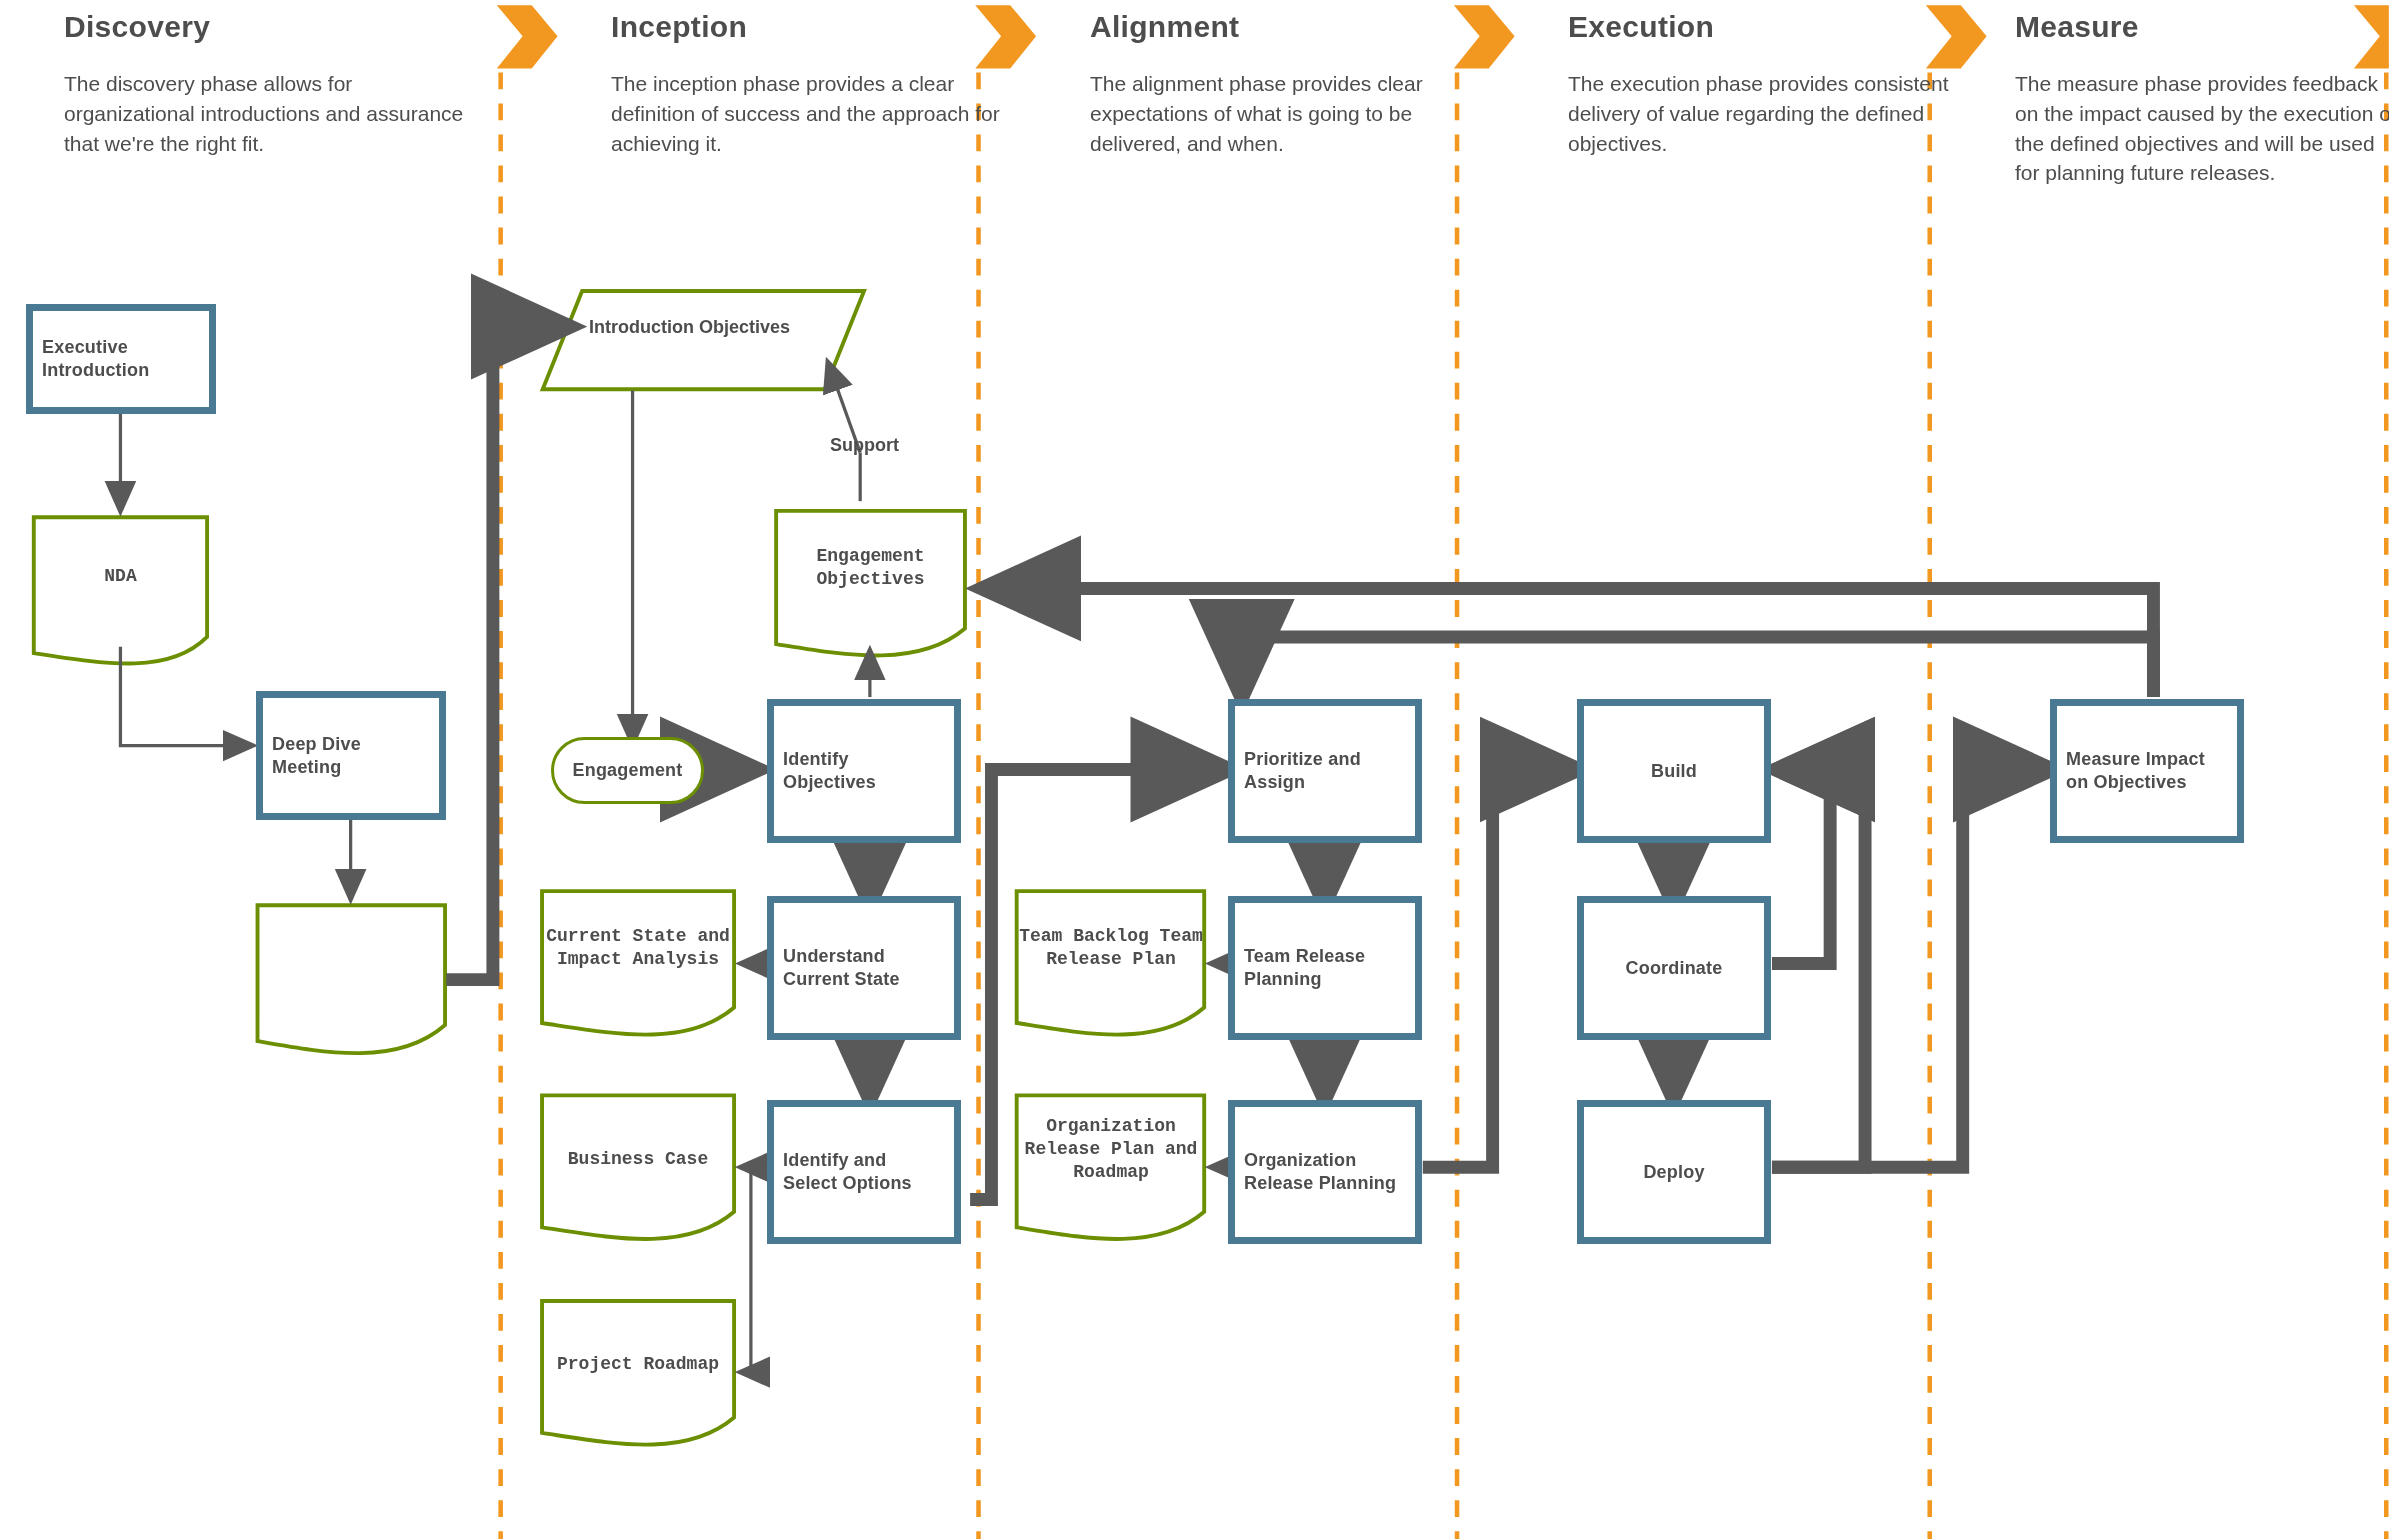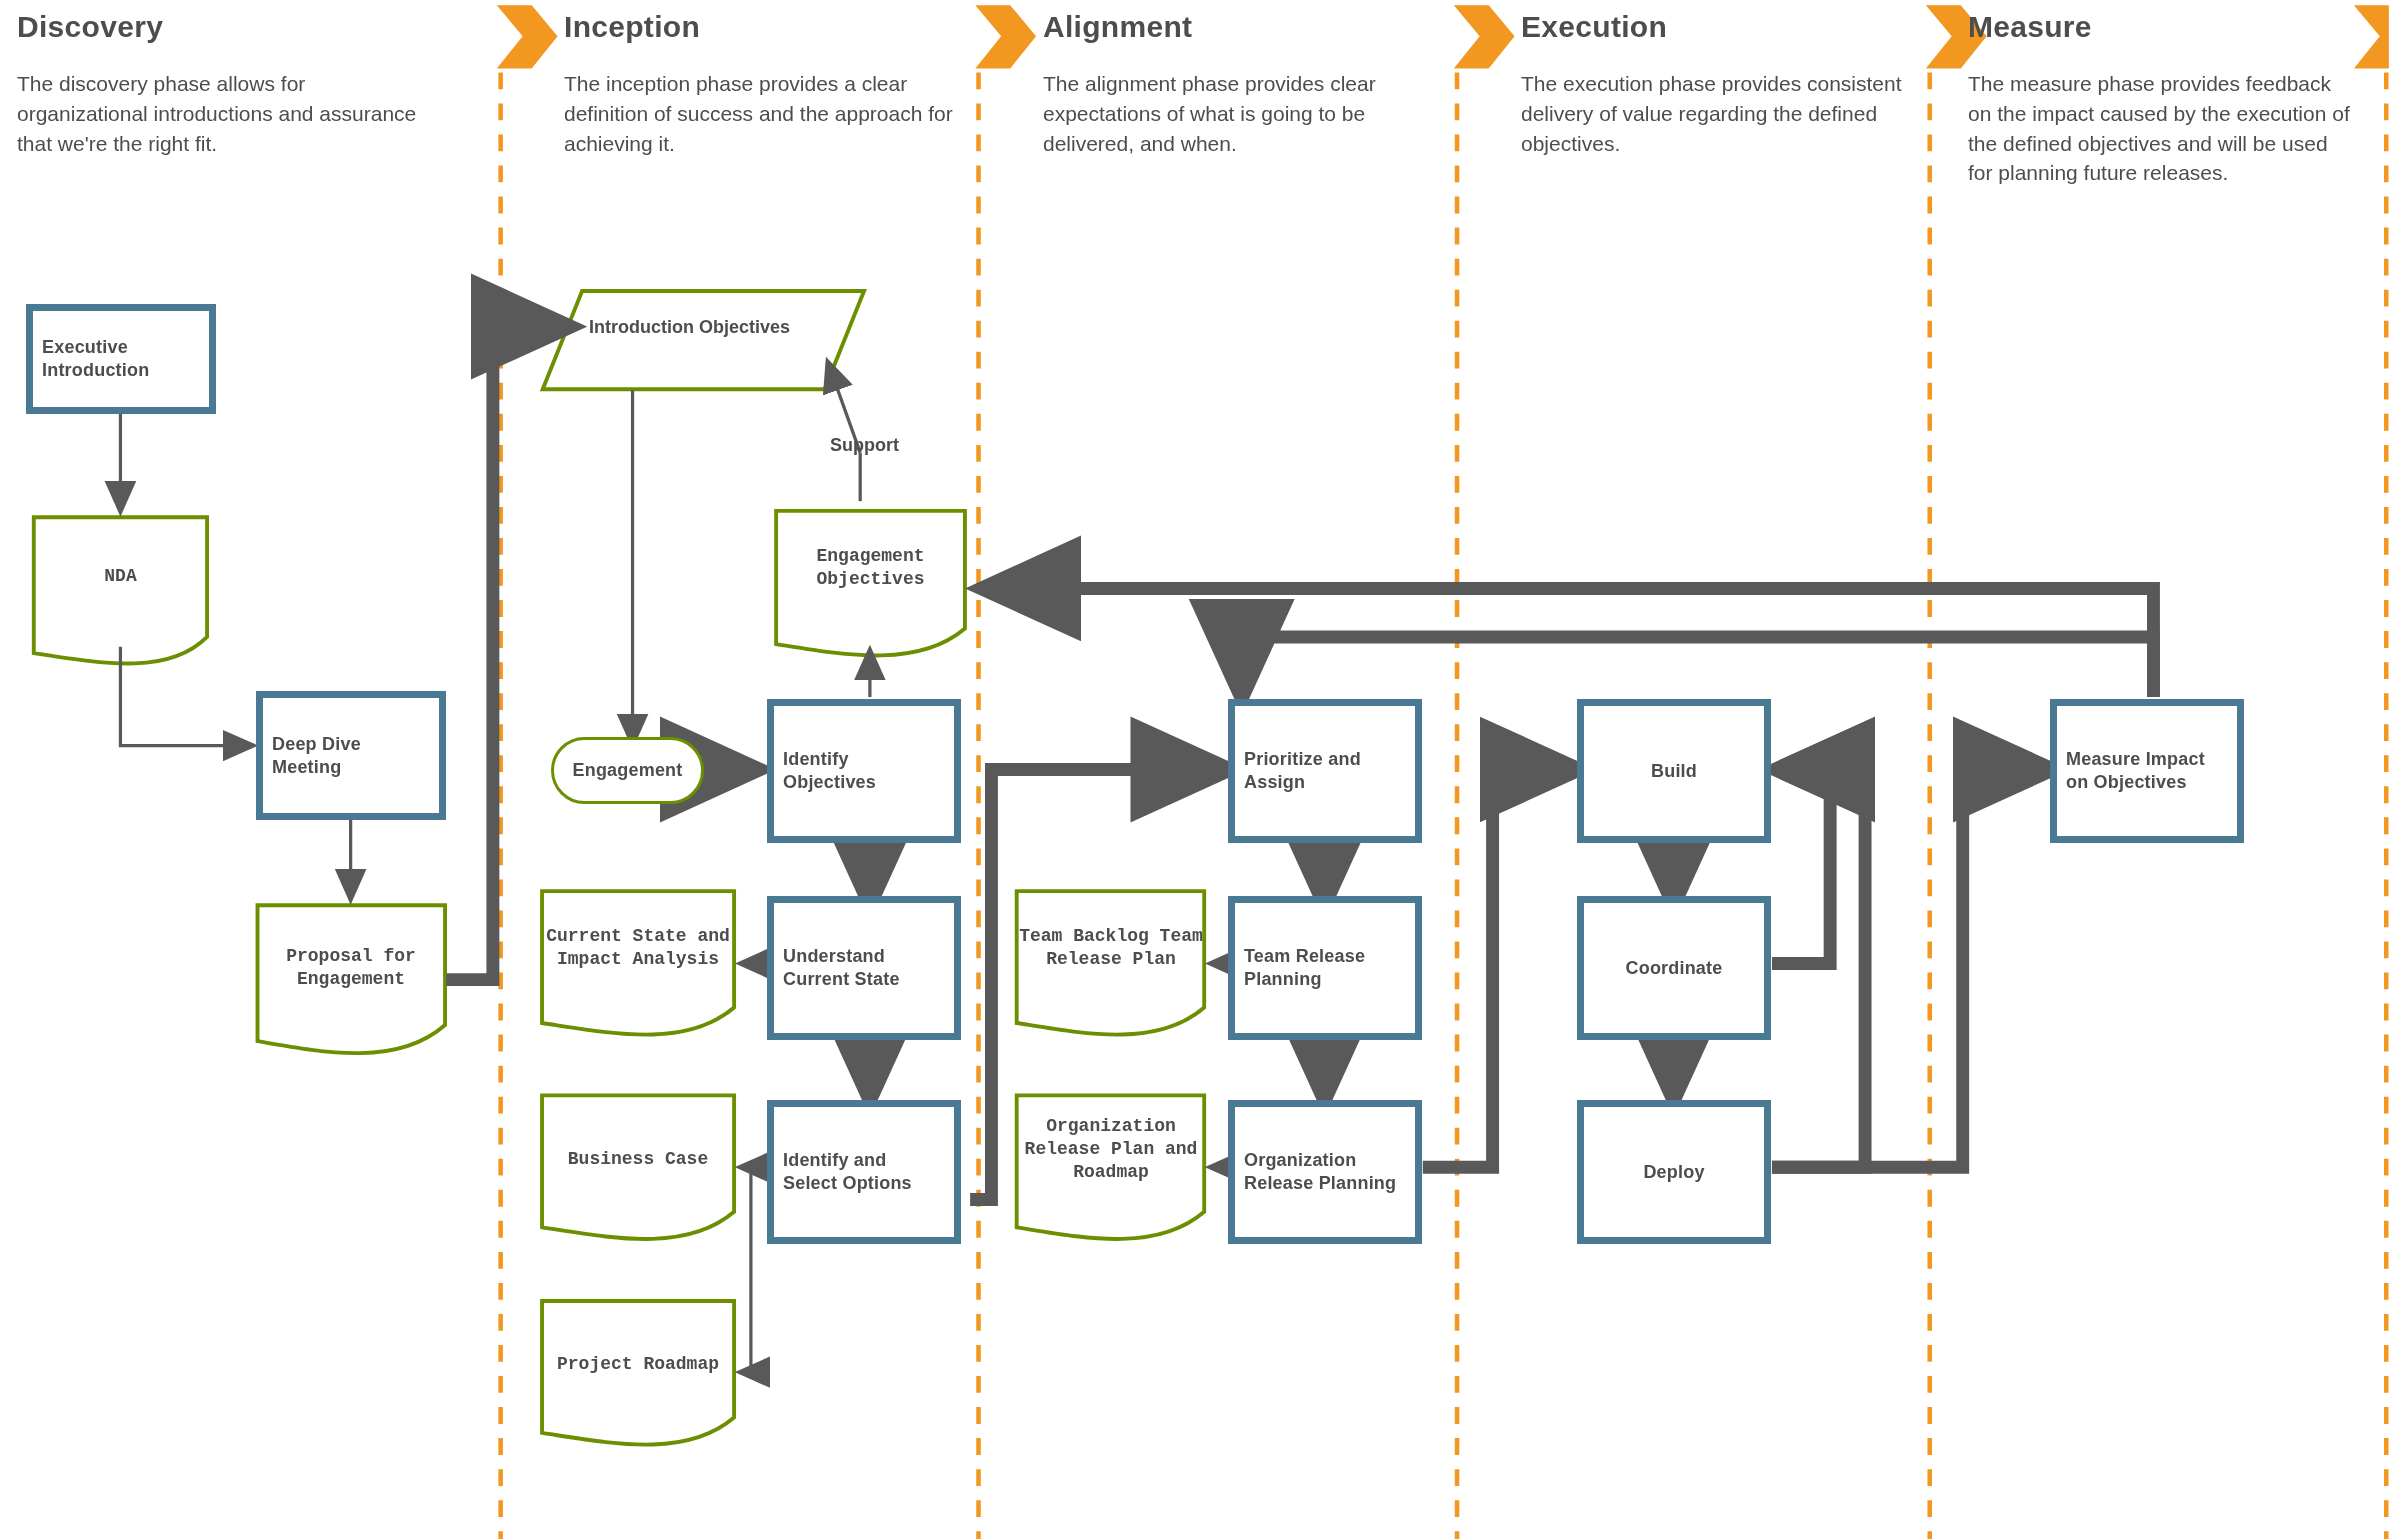--- a/index.html
+++ b/index.html
@@ -2,21 +2,21 @@
 <html style="font-size:10.3px"><head>
 <meta charset="utf-8">
 <style>
   html,body{margin:0;padding:0;background:#ffffff;}
   body{width:2389px;height:1539px;position:relative;overflow:hidden;
        font-family:"Liberation Sans","DejaVu Sans",sans-serif;}
   #stage{position:relative;width:2389px;height:1539px;}
   svg.layer{position:absolute;top:0;left:0;width:2389px;height:1539px;}
 
   
-  .phase-head{position:absolute;}
+  .phase-head{position:absolute;margin-left:47px;}
   .phase-title{font-size:30px;font-weight:bold;color:#4d4d4d;letter-spacing:0.3px;
                white-space:nowrap;}
   .phase-desc{font-size:21px;color:#4d4d4d;line-height:1.42;}
 
   
   .node{position:absolute;display:flex;align-items:center;justify-content:center;
         text-align:left;box-sizing:border-box;}
   .node .lbl{font-size:18px;color:#4d4d4d;font-weight:bold;line-height:1.26;
              letter-spacing:0.2px;padding:0 9px;}
   .proc{border:7.1px solid #4a7a93;background:#ffffff;}
@@ -134,23 +134,20 @@
   </div>
 
   <div class="doc-wrap" style="left:34px;top:517px;width:173px;height:155px;">
     <div class="lbl" style="top:48px;">NDA</div>
   </div>
 
   <div class="node proc" style="left:256px;top:691px;width:190px;height:129px;">
     <div class="lbl">Deep Dive Meeting</div>
   </div>
 
-  <div class="doc-wrap" style="left:257px;top:906px;width:188px;height:162px;">
-    <div class="lbl" style="top:39px;">Proposal for Engagement</div>
-  </div>
 
   <div class="para-wrap" style="left:547px;top:291px;width:285px;height:98px;">
     <div class="lbl" style="top:24.6px;">Introduction Objectives</div>
   </div>
 
   <div class="edge-label" style="left:830px;top:435px;">
     <span>Support</span>
   </div>
 
   <div class="doc-wrap" style="left:776px;top:511px;width:189px;height:149px;">

